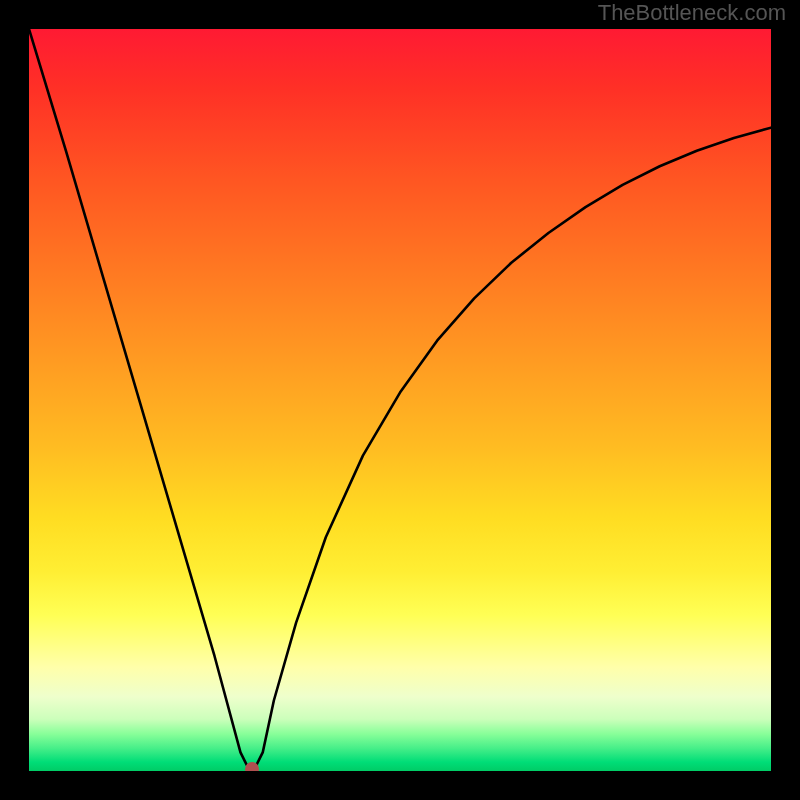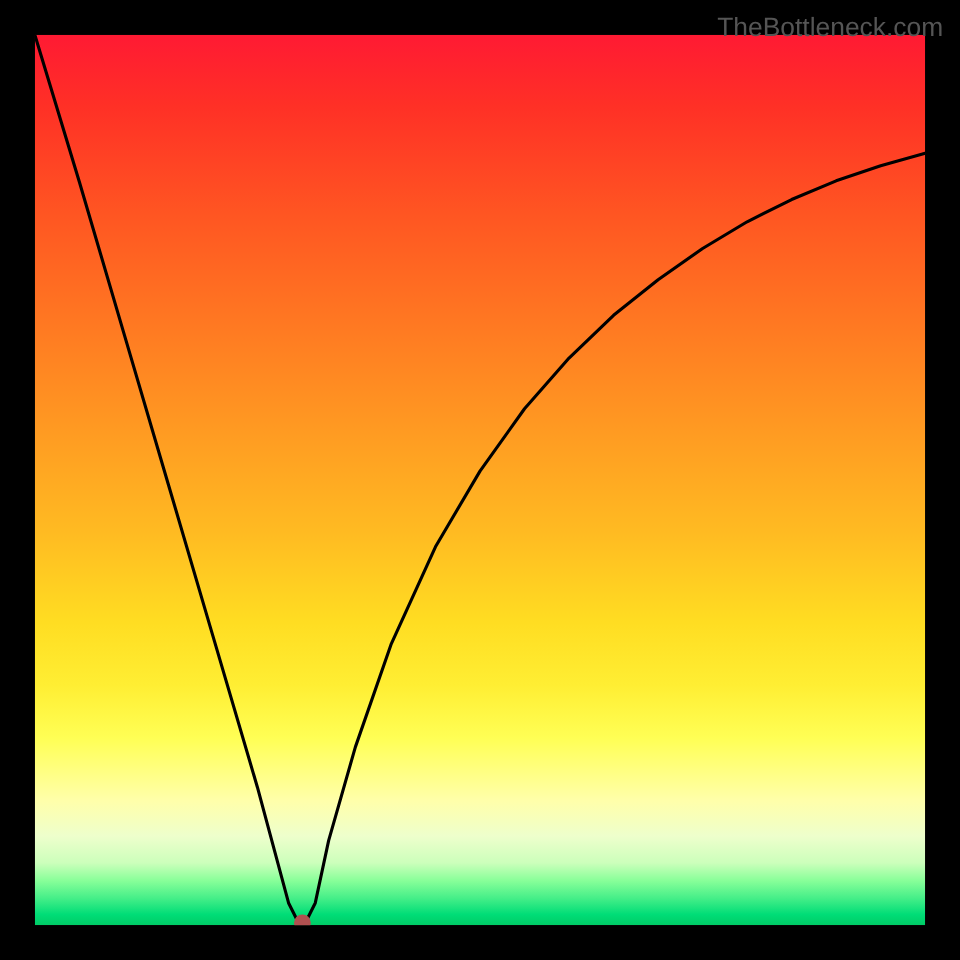--- a/index.html
+++ b/index.html
@@ -7,21 +7,21 @@
     padding: 0;
     width: 800px;
     height: 800px;
     background: #000;
     position: relative;
     font-family: Arial, sans-serif;
     overflow: hidden;
   }
   .watermark {
     position: absolute;
-    top: 10px;
+    top: 0;
     right: 14px;
     color: #555;
     font-size: 22px;
     font-weight: normal;
     z-index: 10;
   }
   .plot-area {
     position: absolute;
     left: 29px;
     top: 29px;

